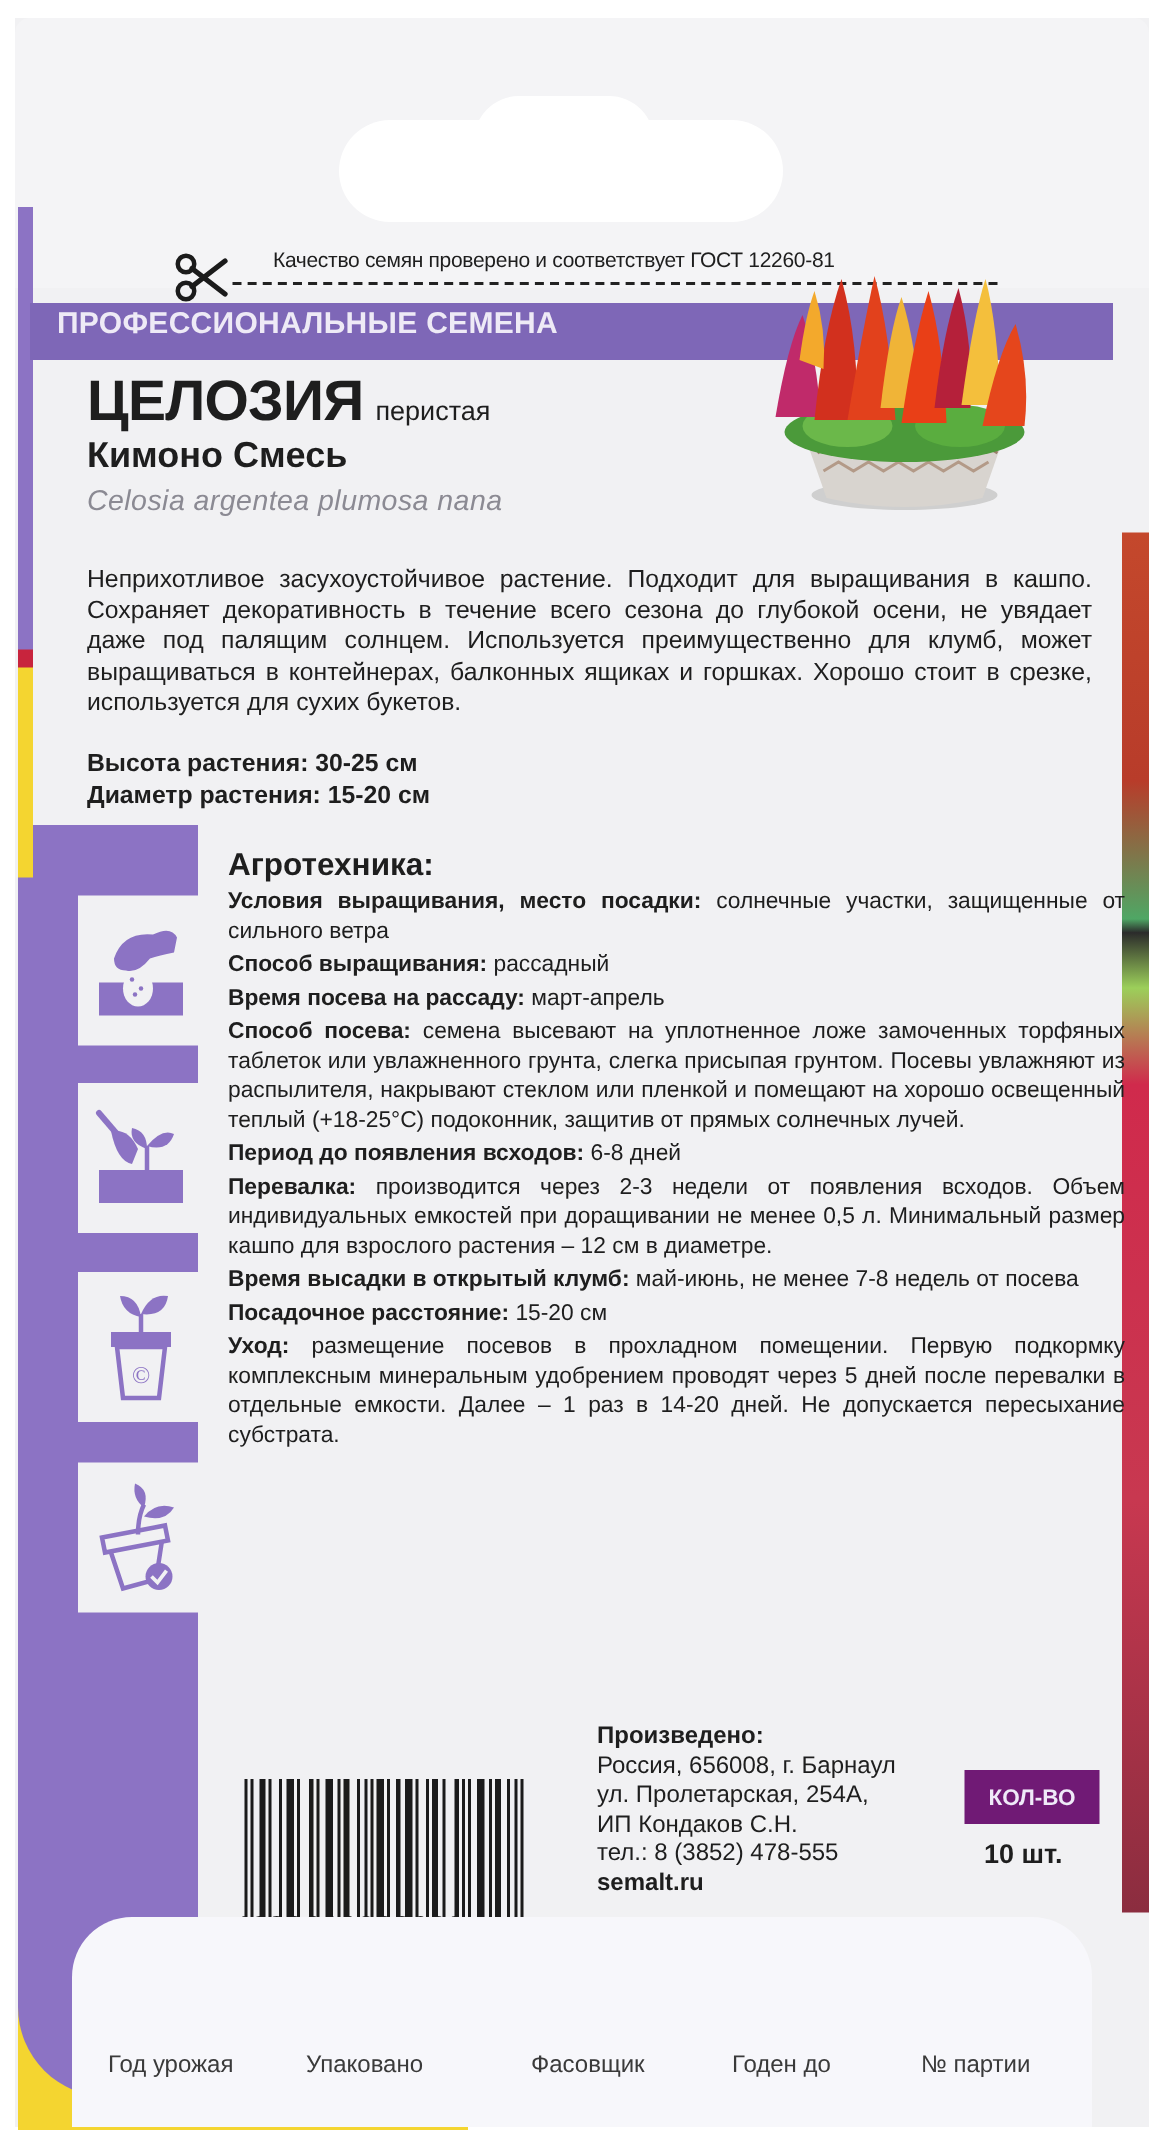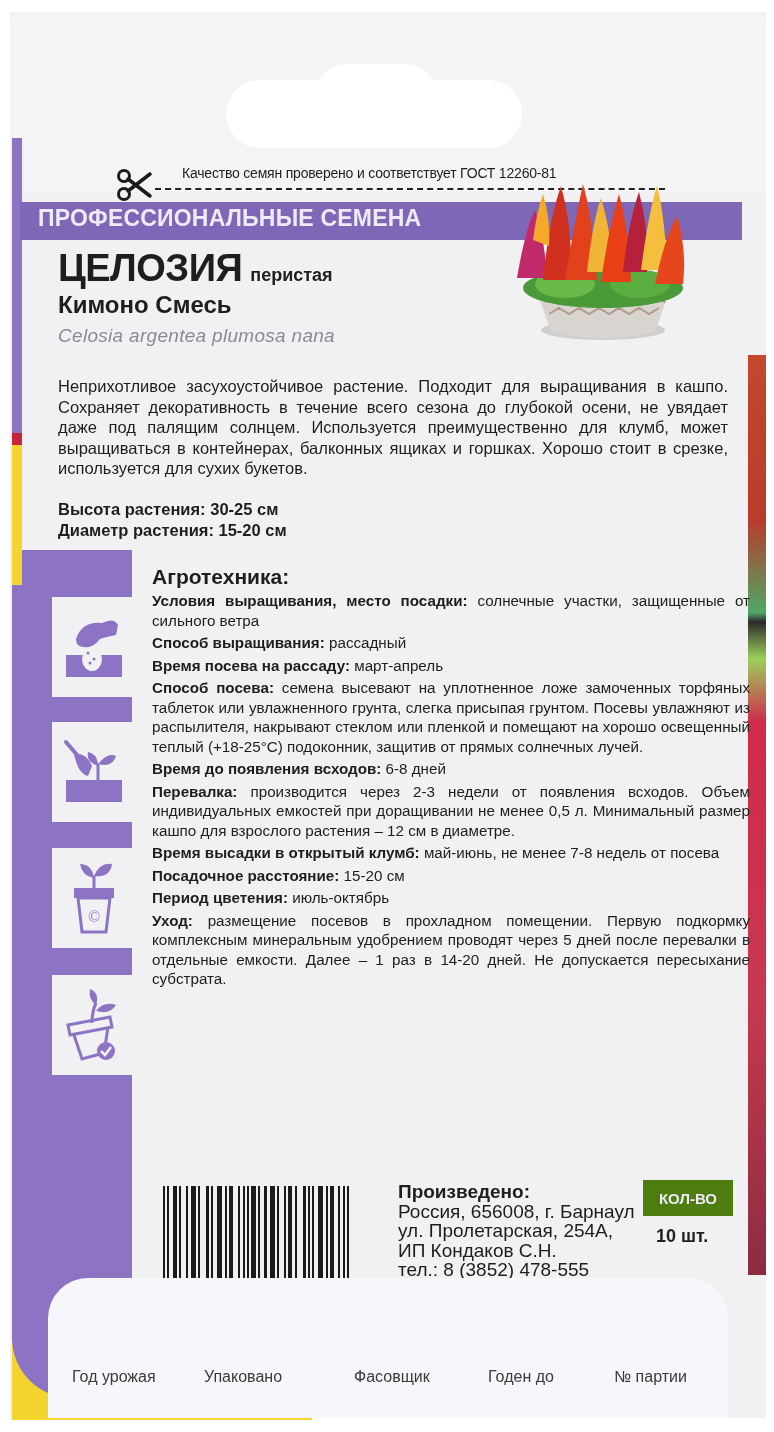--- a/index.html
+++ b/index.html
@@ -13,52 +13,52 @@
 
   .left-bar { position: absolute; left: 12px; top: 138px; width: 10px; height: 1140px; background: #8c73c4; }
   .left-bar-yellow { position: absolute; left: 12px; top: 445px; width: 10px; height: 140px; background: #f4d530; }
   .left-bar-red { position: absolute; left: 12px; top: 433px; width: 10px; height: 14px; background: #c8243d; }
   .right-strip { position: absolute; left: 748px; top: 355px; width: 18px; height: 920px; background: linear-gradient(180deg,#c4482c 0%,#b83c2a 18%,#4fa765 28%,#2b2b2b 29%,#9ccf5a 33%,#d02a4c 40%,#c83850 70%,#8b2d3f 100%); }
   .scissors { position: absolute; left: 116px; top: 168px; width: 38px; height: 34px; }
   .gost-text { position: absolute; left: 182px; top: 165px; font-family: "Liberation Sans Narrow", "Liberation Sans", sans-serif; font-size: 14px; color: #1e1e1e; letter-spacing: -0.2px; }
   .dash-line { position: absolute; left: 155px; top: 188px; width: 510px; border-top: 2px dashed #222; }
 
   .pro-band { position: absolute; left: 20px; top: 202px; width: 722px; height: 38px; background: #7e67b7; }
-  .pro-band-label { position: absolute; left: 38px; top: 205px; font-size: 23px; font-weight: 700; color: #eeeaf6; letter-spacing: 0.2px; }
+  .pro-band-label { position: absolute; left: 38px; top: 205px; font-size: 20px; font-weight: 700; color: #eeeaf6; letter-spacing: 0.2px; }
 
   .flower { position: absolute; left: 505px; top: 180px; width: 200px; height: 170px; }
 
   .title-block { position: absolute; left: 58px; top: 248px; }
   .title-main { font-size: 38px; font-weight: 900; color: #1e1e1e; letter-spacing: -0.5px; line-height: 40px; }
-  .title-sub { font-size: 18px; font-weight: 700; margin-left: 8px; color: #1e1e1e; letter-spacing: 0; }
+  .title-sub { font-size: 18px; font-weight: 400; margin-left: 8px; color: #1e1e1e; letter-spacing: 0; }
   .title-variety { font-size: 24px; font-weight: 700; line-height: 28px; margin-top: -4px; }
   .latin { font-size: 19px; font-style: italic; color: #8b8a93; margin-top: 6px; letter-spacing: 0.3px; }
 
   .desc { position: absolute; left: 58px; top: 376px; width: 670px; font-size: 16.5px; line-height: 20.5px; color: #1e1e1e; text-align: justify; }
   .spec { position: absolute; left: 58px; font-size: 16.5px; font-weight: 700; color: #1e1e1e; }
 
   .lower-bar { position: absolute; left: 22px; top: 550px; width: 110px; height: 720px; background: #8c73c4; }
   .icon-box { position: absolute; left: 52px; width: 80px; height: 100px; background: #f1f1f3; }
   .icon-box svg { position: absolute; left: 10px; top: 12px; width: 64px; height: 76px; }
 
   .agro { position: absolute; left: 152px; top: 565px; width: 598px; }
   .agro h2 { font-size: 21px; font-weight: 700; margin-bottom: 2px; }
   .agro p { font-size: 15.2px; line-height: 19.5px; margin-bottom: 3px; text-align: justify; }
   .agro b { font-weight: 700; }
 
   .barcode { position: absolute; left: 155px; top: 1186px; width: 220px; height: 110px; }
   .barcode-bars { position: absolute; left: 8px; top: 0; width: 212px; height: 92px; display: flex; align-items: stretch; }
   .barcode-bars span { display: block; background: #1b1b1b; height: 100%; }
   .barcode-digits { position: absolute; left: 0; top: 88px; font-family: "Liberation Mono", "DejaVu Sans Mono", monospace; font-size: 19px; letter-spacing: 0.5px; background: transparent; }
 
-  .producer { position: absolute; left: 398px; top: 1148px; font-size: 19px; line-height: 19.5px; color: #1e1e1e; margin-top: 34px; }
+  .producer { position: absolute; left: 398px; top: 1148px; font-size: 16px; line-height: 19.5px; color: #1e1e1e; }
   .producer .hdr { font-weight: 700; }
   .producer .site { font-weight: 700; }
 
-  .qty-badge { position: absolute; left: 643px; top: 1180px; width: 90px; height: 36px; background: #4d7c0f; color: #efe9f8; font-weight: 700; font-size: 15px; display: flex; align-items: center; justify-content: center; }
+  .qty-badge { position: absolute; left: 643px; top: 1180px; width: 90px; height: 36px; background: #701a75; color: #efe9f8; font-weight: 700; font-size: 15px; display: flex; align-items: center; justify-content: center; }
   .qty-value { position: absolute; left: 656px; top: 1226px; font-size: 18px; font-weight: 700; }
 
   .bottom-yellow { position: absolute; left: 12px; top: 1330px; width: 300px; height: 90px; background: #f4d530; }
   .bottom-purple-tail { position: absolute; left: 12px; top: 1268px; width: 120px; height: 130px; background: #8c73c4; border-radius: 0 0 0 60px; }
   .stamp-panel { position: absolute; left: 48px; top: 1278px; width: 680px; height: 140px; background: #f7f7fb; border-radius: 40px 40px 0 0; }
   .stamp-labels { position: absolute; left: 72px; top: 1368px; width: 640px; display: flex; font-family: "Liberation Sans Narrow", "Liberation Sans", sans-serif; font-size: 16px; color: #3a3a3a; align-items: flex-end; }
   .stamp-labels span { display: block; }
 </style>
 </head>
 <body>
@@ -164,25 +164,24 @@
     <path d="M39 64 L43 68 L49 60" stroke="#f1f1f3" stroke-width="2.5" fill="none"></path>
   </svg>
 </div>
 
 <div class="agro">
   <h2>Агротехника:</h2>
   <p><b>Условия выращивания, место посадки:</b> <span>солнечные участки, защищенные от сильного ветра</span></p>
   <p><b>Способ выращивания:</b> <span>рассадный</span></p>
   <p><b>Время посева на рассаду:</b> <span>март-апрель</span></p>
   <p><b>Способ посева:</b> <span>семена высевают на уплотненное ложе замоченных торфяных таблеток или увлажненного грунта, слегка присыпая грунтом. Посевы увлажняют из распылителя, накрывают стеклом или пленкой и помещают на хорошо освещенный теплый (+18-25°С) подоконник, защитив от прямых солнечных лучей.</span></p>
-  <p><b>Время до появления всходов:</b> <span>6-8 дней</span></p>
+  <p><b>Период до появления всходов:</b> <span>6-8 дней</span></p>
   <p><b>Перевалка:</b> <span>производится через 2-3 недели от появления всходов. Объем индивидуальных емкостей при доращивании не менее 0,5 л. Минимальный размер кашпо для взрослого растения – 12 см в диаметре.</span></p>
   <p><b>Время высадки в открытый клумб:</b> <span>май-июнь, не менее 7-8 недель от посева</span></p>
   <p><b>Посадочное расстояние:</b> <span>15-20 см</span></p>
-  <p><b>Период цветения:</b> <span>июль-октябрь</span></p>
   <p><b>Уход:</b> <span>размещение посевов в прохладном помещении. Первую подкормку комплексным минеральным удобрением проводят через 5 дней после перевалки в отдельные емкости. Далее – 1 раз в 14-20 дней. Не допускается пересыхание субстрата.</span></p>
 </div>
 
 <div class="barcode">
   <div class="barcode-bars">
     <span style="width:2px;margin-right:2px"></span>
       <span style="width:2px;margin-right:4px"></span>
     <span style="width:4px;margin-right:2px"></span>
       <span style="width:2px;margin-right:5px"></span>
     <span style="width:2px;margin-right:3px"></span>

